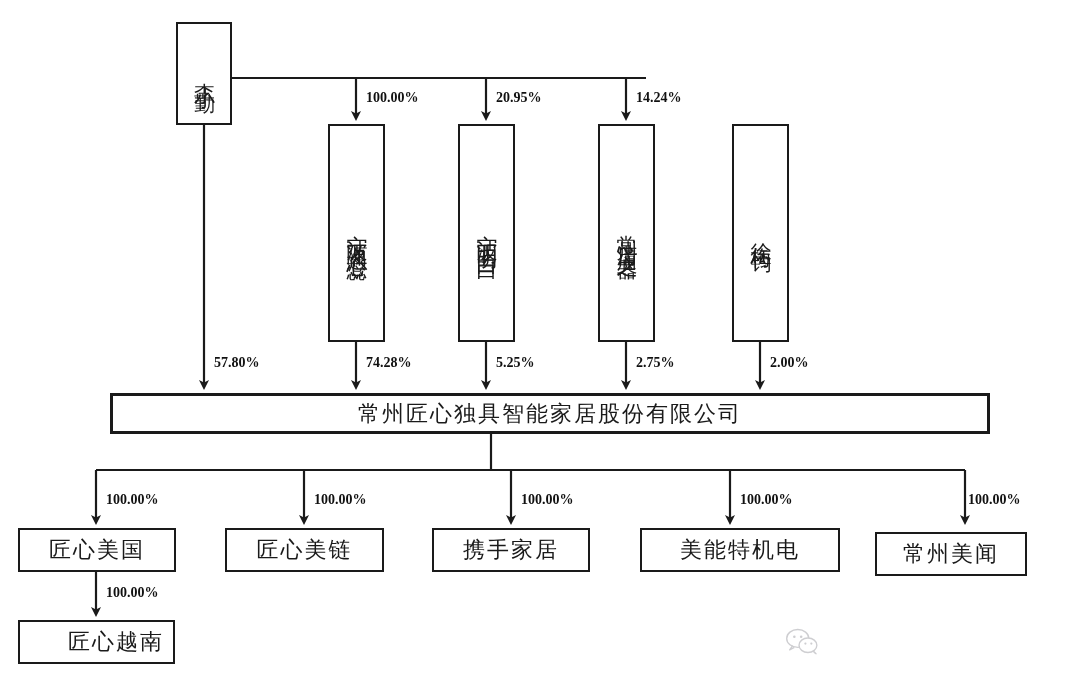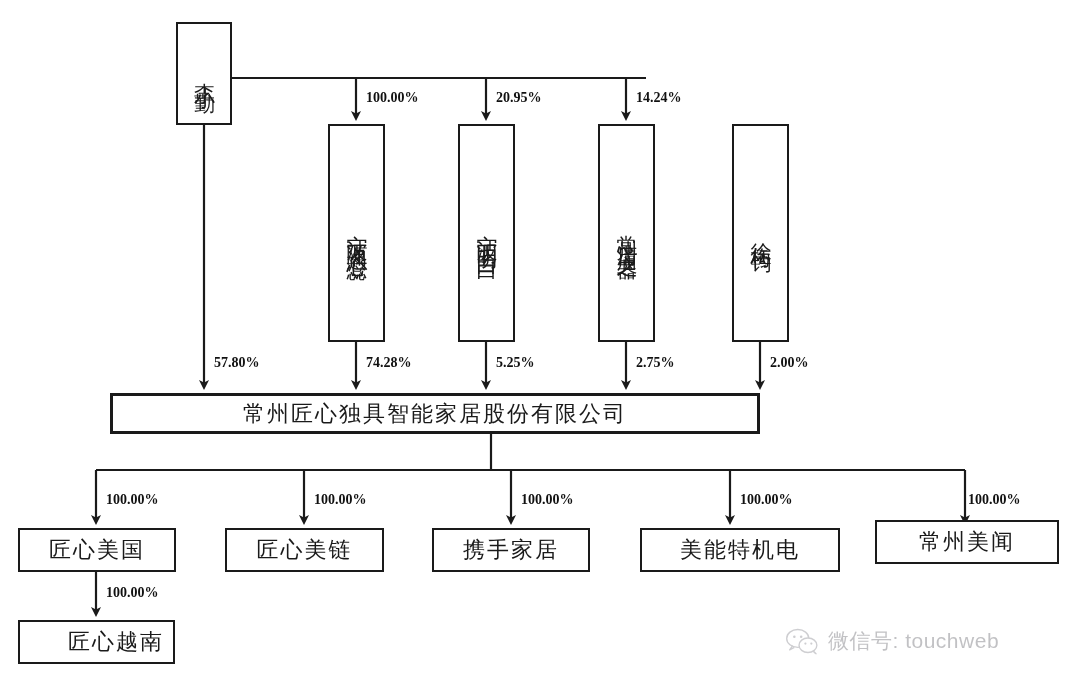--- a/index.html
+++ b/index.html
@@ -138,41 +138,41 @@
   </div>
 
   <div class="node vert" style="left:598px; top:124px; width:57px; height:218px;">
     <span class="node-label">常州清庙之器</span>
   </div>
 
   <div class="node vert" style="left:732px; top:124px; width:57px; height:218px;">
     <span class="node-label">徐梅钧</span>
   </div>
 
-  <div class="node horiz heavy" style="left:110px; top:393px; width:650px; height:41px;">
+  <div class="node horiz heavy" style="left:110px; top:393px; width:880px; height:41px;">
     <span class="node-label main-label">常州匠心独具智能家居股份有限公司</span>
   </div>
 
   <div class="node horiz" style="left:18px; top:528px; width:158px; height:44px;text-align:center;">
     <span class="node-label">匠心美国</span>
   </div>
 
   <div class="node horiz" style="left:225px; top:528px; width:159px; height:44px;">
     <span class="node-label">匠心美链</span>
   </div>
 
   <div class="node horiz" style="left:432px; top:528px; width:158px; height:44px;">
     <span class="node-label">携手家居</span>
   </div>
 
   <div class="node horiz" style="left:640px; top:528px; width:200px; height:44px;">
     <span class="node-label">美能特机电</span>
   </div>
 
-  <div class="node horiz" style="left:875px; top:520px; width:184px; height:44px;">
+  <div class="node horiz" style="left:875px; top:532px; width:152px; height:44px;">
     <span class="node-label">常州美闻</span>
   </div>
 
   <div class="node horiz" style="left:18px; top:620px; width:157px; height:44px;padding-left:39px;">
     <span class="node-label">匠心越南</span>
   </div>
 
   <div class="edge-label" style="left:366px; top:90px;">100.00%</div>
 
   <div class="edge-label" style="left:496px; top:90px;">20.95%</div>
@@ -205,16 +205,15 @@
     <svg class="wechat-icon" viewBox="0 0 40 32">
       <ellipse cx="15" cy="13" rx="13" ry="10.5" fill="none" stroke="#8b8b92" stroke-width="1.6"></ellipse>
       <path d="M9,21.5 L5.5,26.5 L11,23.5" fill="none" stroke="#8b8b92" stroke-width="1.6" stroke-linejoin="round"></path>
       <circle cx="11" cy="11" r="1.5" fill="#8b8b92"></circle>
       <circle cx="19" cy="11" r="1.5" fill="#8b8b92"></circle>
       <ellipse cx="27" cy="21" rx="10.5" ry="8.5" fill="#ffffff" stroke="#8b8b92" stroke-width="1.6"></ellipse>
       <path d="M33,27.5 L36.5,31 L33.5,28.8" fill="none" stroke="#8b8b92" stroke-width="1.6" stroke-linejoin="round"></path>
       <circle cx="24" cy="19" r="1.3" fill="#8b8b92"></circle>
       <circle cx="31" cy="19" r="1.3" fill="#8b8b92"></circle>
     </svg>
-    <span class="watermark-text">微信号: touchweb</span>
   </div>
 
 </div>
 
 </body></html>

